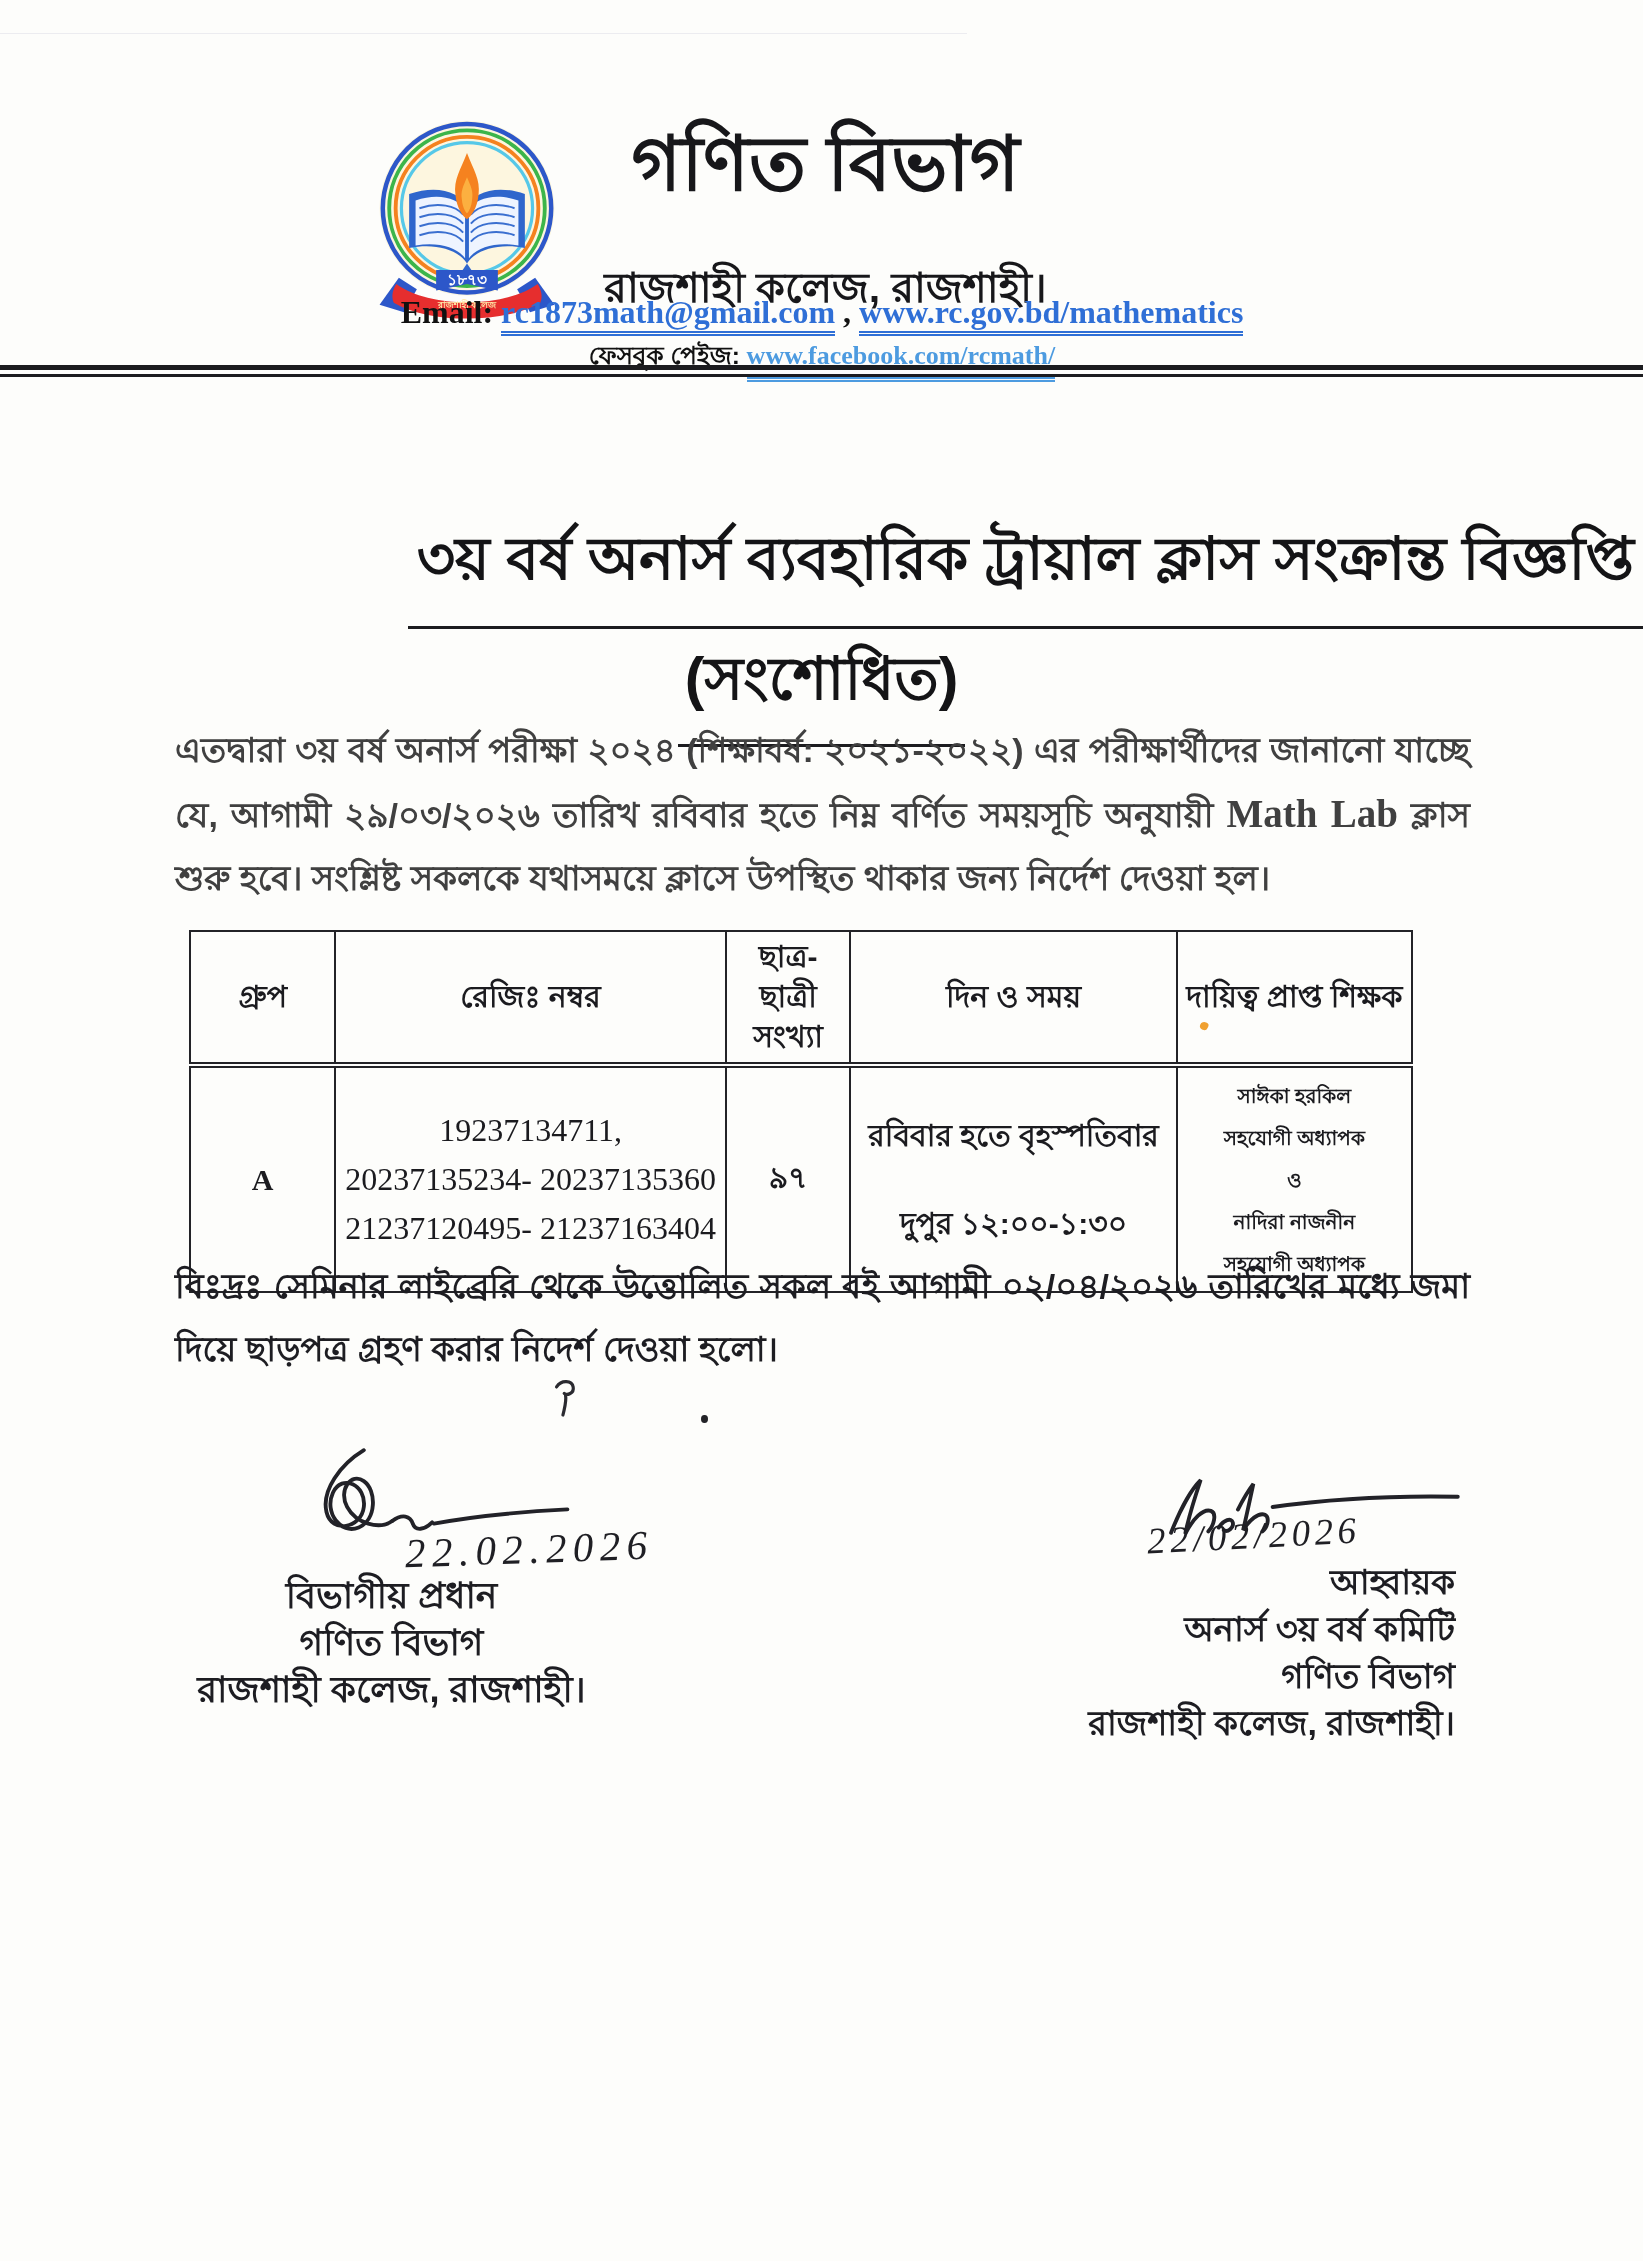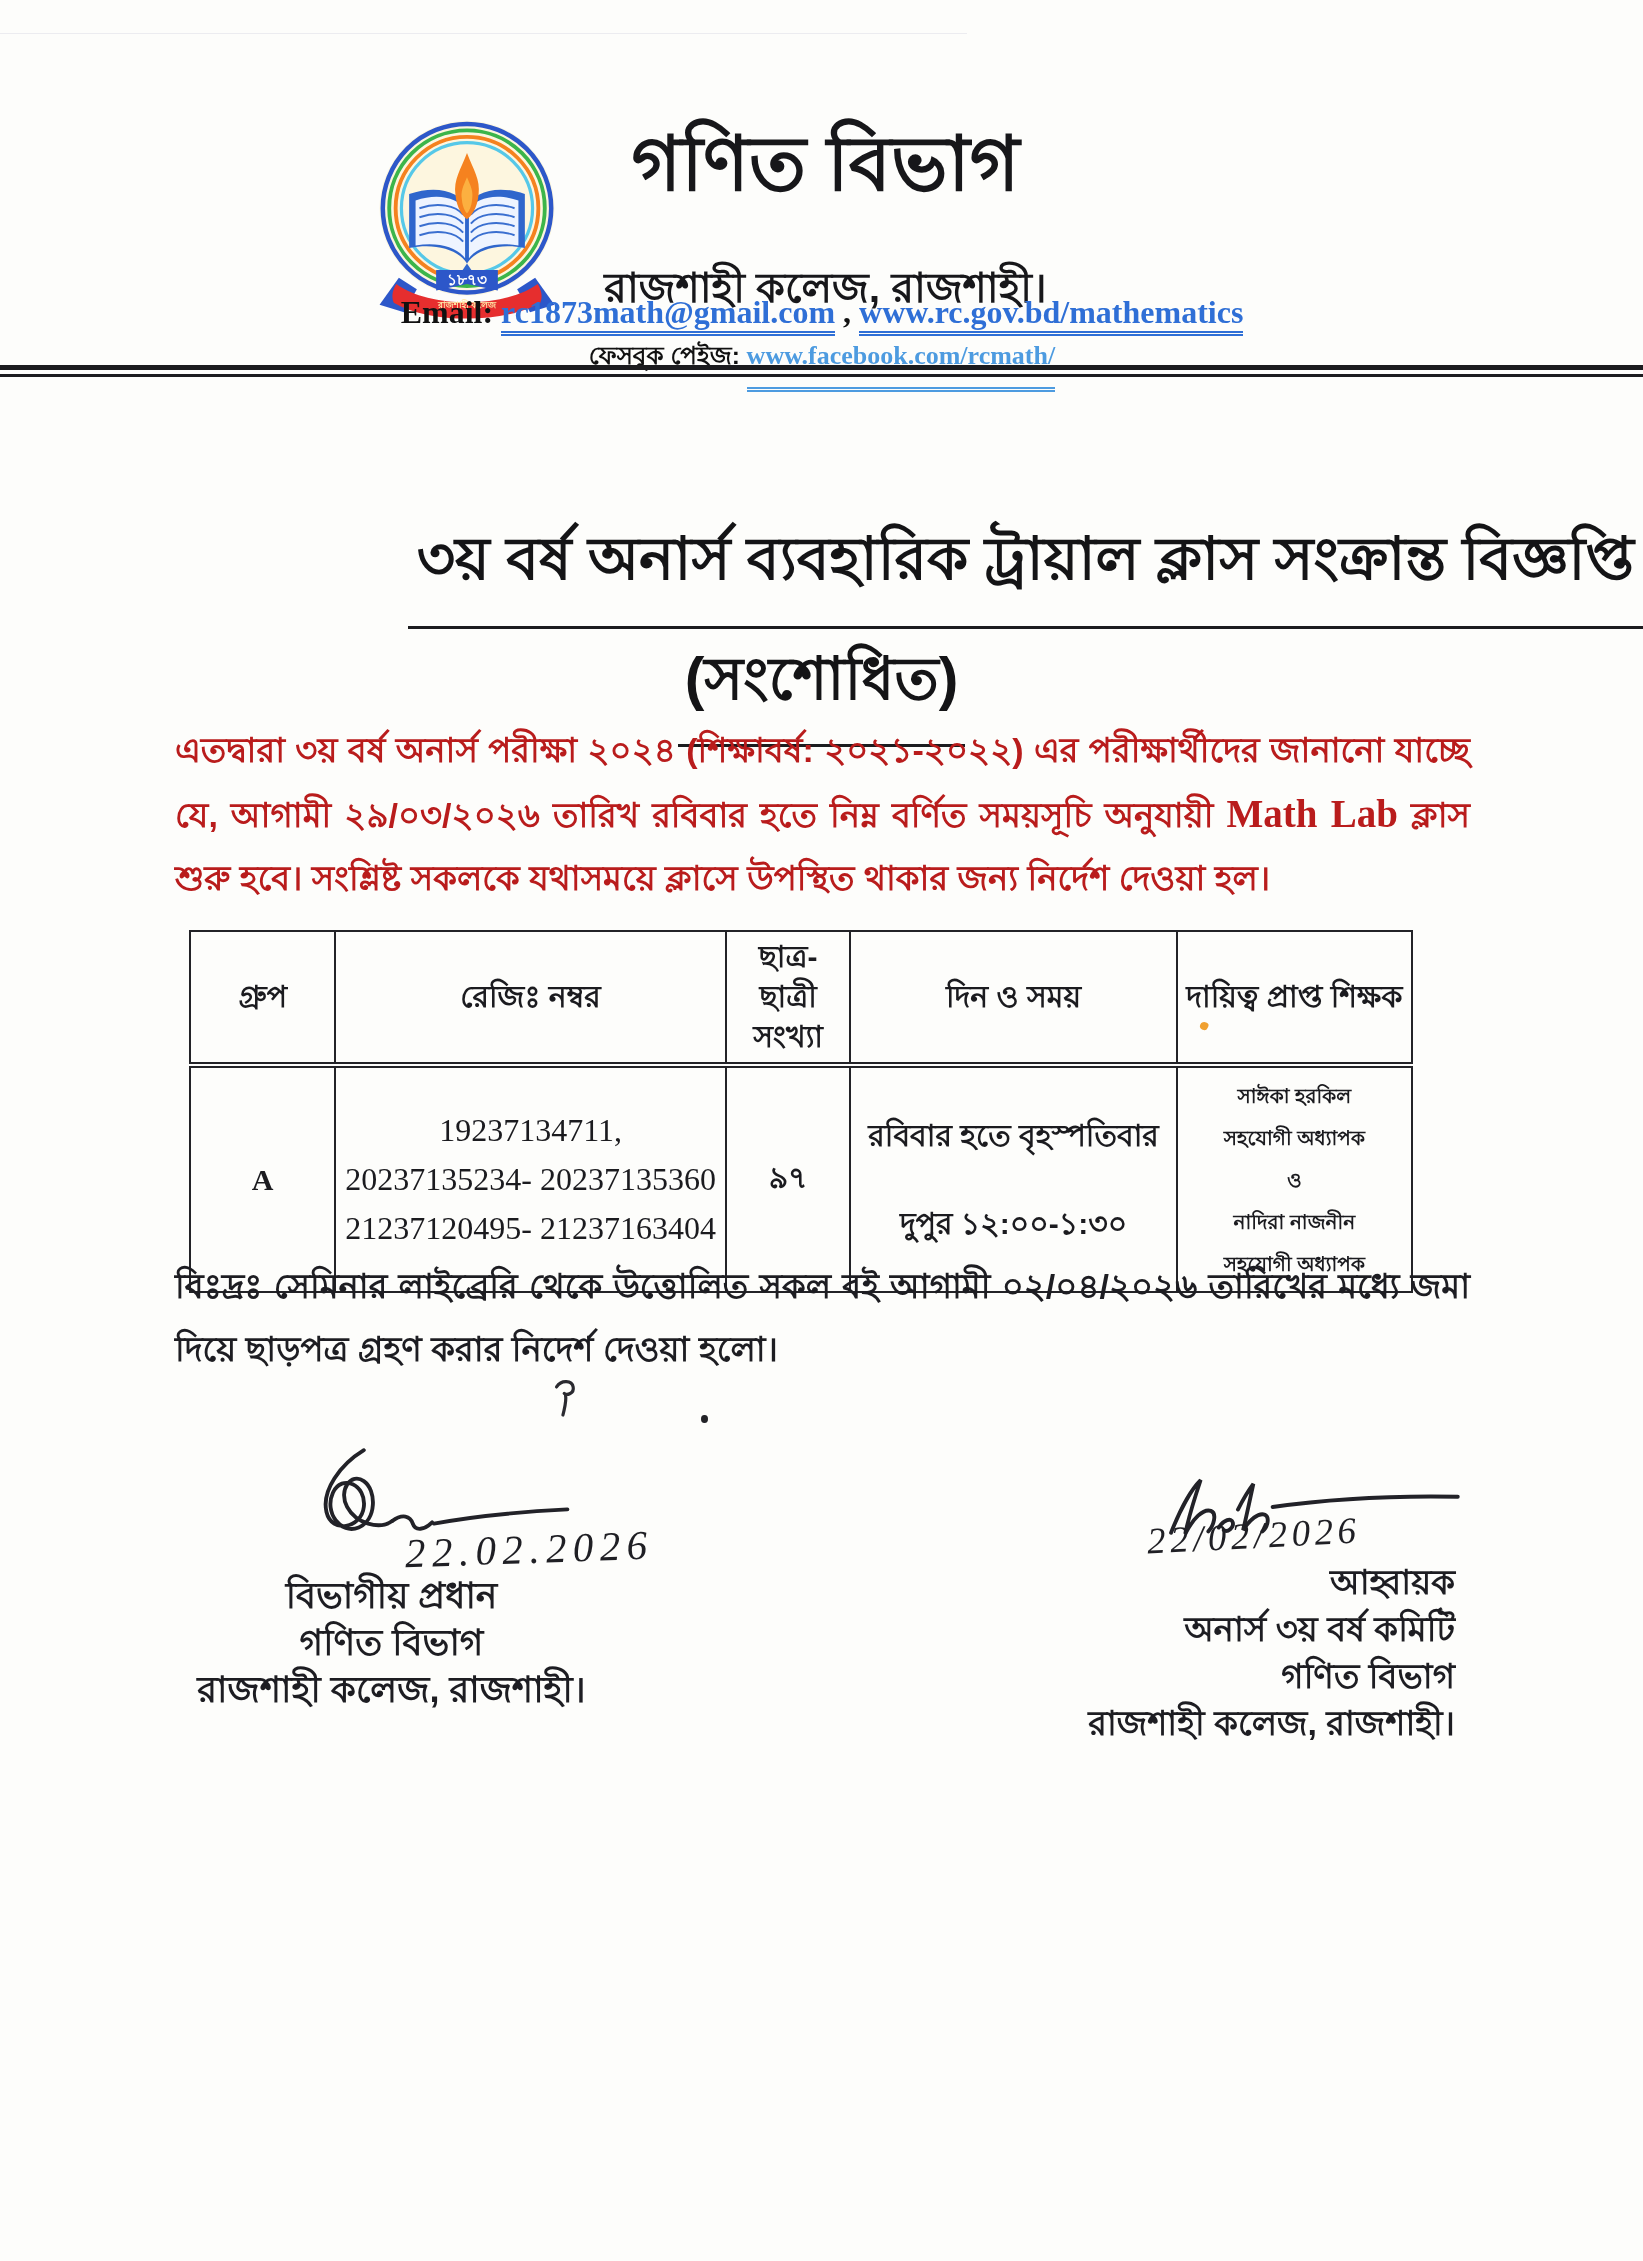--- a/index.html
+++ b/index.html
@@ -19,38 +19,38 @@
   .logo{left:377px;top:118px;width:180px;height:201px;}
   .dept-title{left:516px;top:124px;width:619px;text-align:center;
     font-size:76px;font-weight:700;line-height:1.05;color:#17171a;}
   .college-name{left:516px;top:256px;width:619px;text-align:center;
     font-size:41px;font-weight:700;color:#17171a;}
   .email-line{left:26px;top:294px;width:1592px;text-align:center;
     font-family:"Liberation Serif",serif;font-weight:700;font-size:32px;color:#111;}
   .email-link,.website-link{color:#2f6fd6;border-bottom:5.8px double #2f6fd6;padding-bottom:0.6px;}
   .comma-sep{color:#111;}
   .fb-line{left:26px;top:337px;width:1592px;text-align:center;font-size:24.5px;font-weight:700;color:#111;}
-  .fb-link{font-family:"Liberation Serif",serif;font-size:26px;color:#4d9be0;border-bottom:5.2px double #4d9be0;padding-bottom:17px;}
+  .fb-link{font-family:"Liberation Serif",serif;font-size:26px;color:#4d9be0;border-bottom:5.2px double #4d9be0;padding-bottom:7px;}
   .divider-a{left:0;top:365px;width:1643px;height:5.2px;background:#1c1c1f;}
   .divider-b{left:0;top:374px;width:1643px;height:2.6px;background:#1c1c1f;}
 
   
   .date-line{right:224px;top:400px;font-size:35px;font-weight:600;color:#1d1d22;}
 
   
   .title-wrap{left:0;top:514px;width:1643px;text-align:right;}
   .title-main{display:inline-block;font-size:59px;font-weight:700;color:#141416;
     padding:0 9px 14px 9px;border-bottom:3.9px solid #1c1c1f;}
   .subtitle-wrap{left:0;top:634px;width:1643px;text-align:center;}
   .title-sub{display:inline-block;font-size:59px;font-weight:700;color:#141416;
     padding:0 6.4px 11.6px 6.4px;border-bottom:3.9px solid #1c1c1f;}
 
   
   .body-par{left:175px;top:719px;width:1295px;font-size:34px;font-weight:600;
-    line-height:63px;text-align:justify;color:#b91c1c;}
+    line-height:63px;text-align:justify;color:#404040;}
   .math-lab{font-family:"Liberation Serif",serif;font-size:39px;font-weight:700;}
 
   
   .sched-table{left:189px;top:930px;width:1224px;border-collapse:collapse;table-layout:fixed;}
   .sched-table th,.sched-table td{border:2.6px solid #232327;text-align:center;vertical-align:middle;
     font-weight:600;color:#1b1b1f;padding:5px;}
   .sched-table th{height:77px;font-size:30px;line-height:40px;border-bottom:6.4px double #232327;}
   .sched-table td{height:213px;font-size:30px;}
   .group-cell{font-family:"Liberation Serif",serif;font-size:37px;font-weight:500;}
   .reg-cell div{font-family:"Liberation Serif",serif;font-size:32px;font-weight:500;line-height:49px;}

